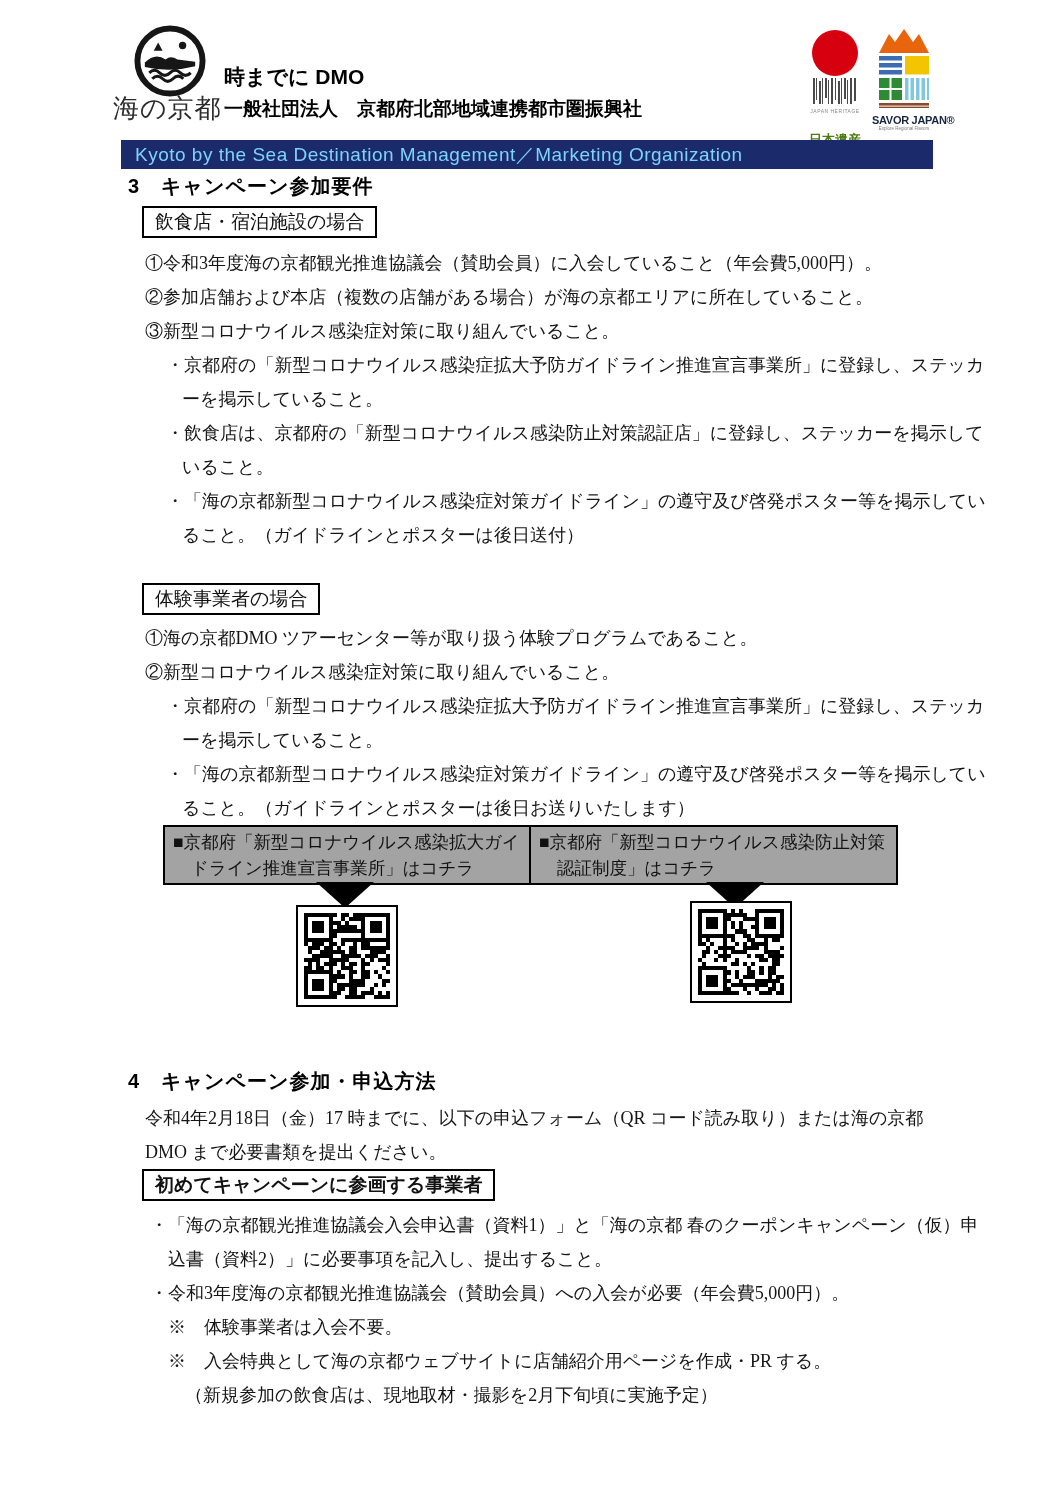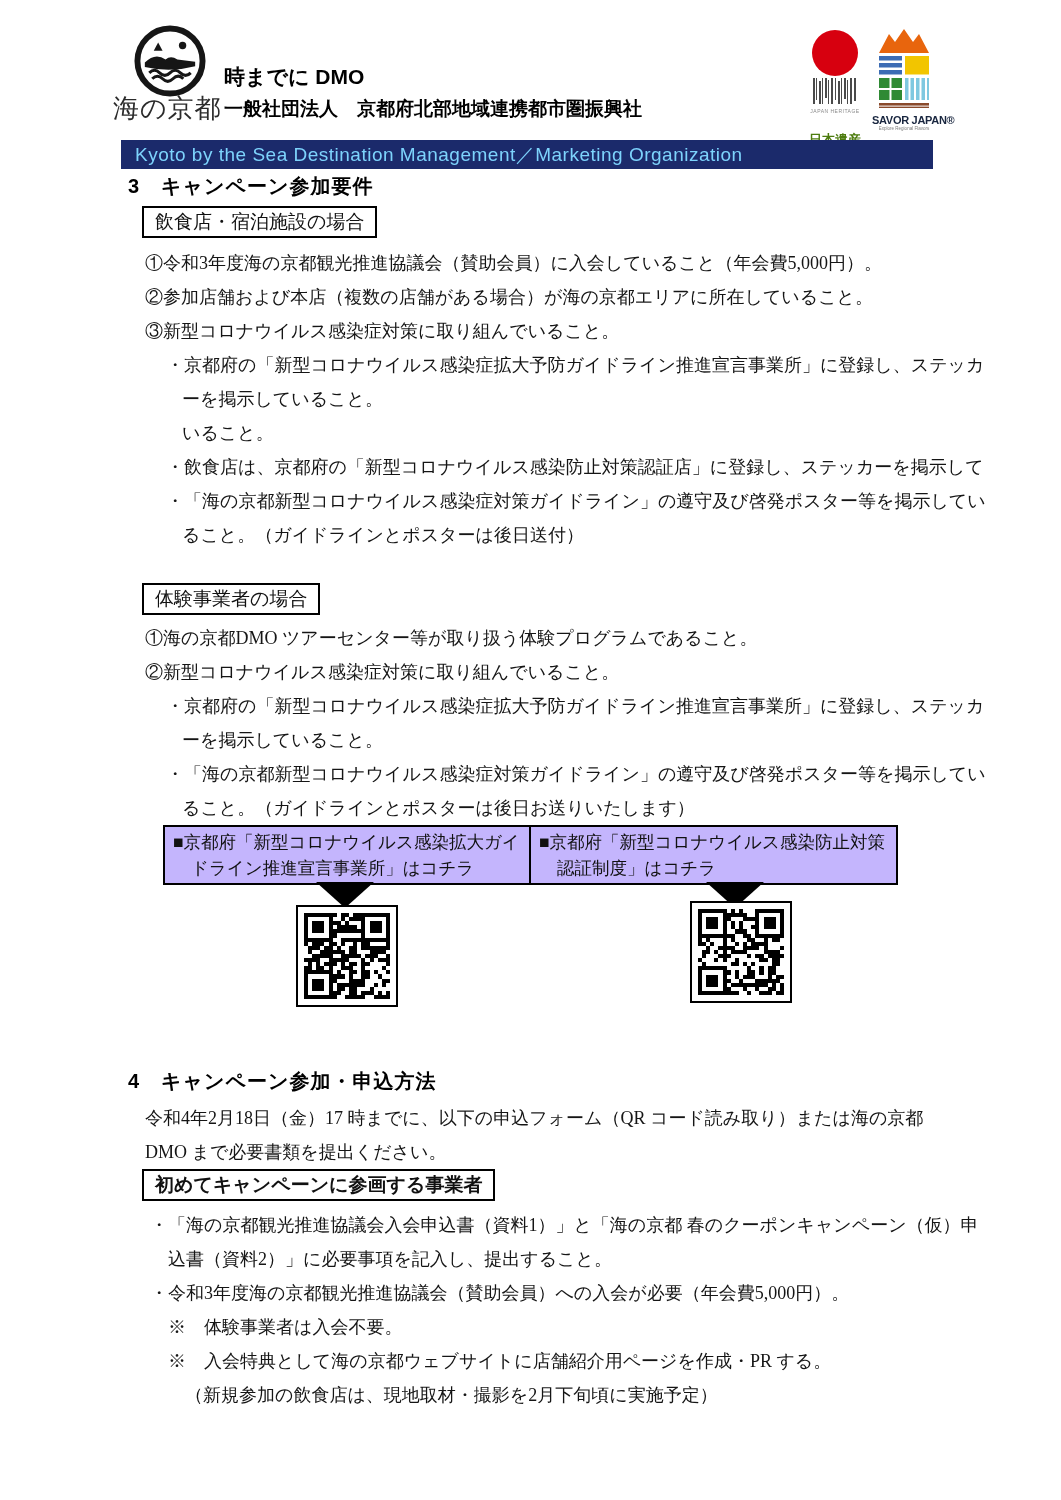--- a/index.html
+++ b/index.html
@@ -40,21 +40,21 @@
   .ml-bul{ margin-left:166px; }
   .ml-cont{ margin-left:182px; }
   .ml-para{ margin-left:145px; }
   .ml-bul4{ margin-left:150px; }
   .ml-cont4{ margin-left:168px; }
   .ml-note{ margin-left:168px; }
   .ml-note3{ margin-left:185px; }
 
   
   .callouts{ position:relative; height:190px; }
-  .callout-box{ position:absolute; top:0; border:2px solid #000; background:#c4b5fd; padding:2px 8px; }
+  .callout-box{ position:absolute; top:0; border:2px solid #000; background:#a3a3a3; padding:2px 8px; }
   .callout-box .cl{ font:17.5px/26px "Liberation Serif","DejaVu Serif",serif; color:#111; white-space:nowrap; }
   .callout-box .cl2{ margin-left:18px; }
   .co-left{ left:163px; width:372px; }
   .co-right{ left:529px; width:369px; }
   .tri{ position:absolute; top:57px; width:0; height:0;
     border-left:29px solid transparent; border-right:29px solid transparent; border-top:26px solid #000; }
   .tri-left{ left:316px; }
   .tri-right{ left:706px; }
   .qrbox{ position:absolute; top:80px; width:102px; height:102px; border:2px solid #000; background:#fff; padding:6px; }
   .qr-left{ left:296px; }
@@ -134,22 +134,22 @@
 
     <div class="sec-heading">3　キャンペーン参加要件</div>
 
     <div class="box-wrap gap8"><span class="boxed-label">飲食店・宿泊施設の場合</span></div>
 
     <div class="line ml-num gap8">①令和3年度海の京都観光推進協議会（賛助会員）に入会していること（年会費5,000円）。</div>
     <div class="line ml-num">②参加店舗および本店（複数の店舗がある場合）が海の京都エリアに所在していること。</div>
     <div class="line ml-num">③新型コロナウイルス感染症対策に取り組んでいること。</div>
     <div class="line ml-bul">・京都府の「新型コロナウイルス感染症拡大予防ガイドライン推進宣言事業所」に登録し、ステッカ</div>
     <div class="line ml-cont">ーを掲示していること。</div>
+    <div class="line ml-bul">・飲食店は、京都府の「新型コロナウイルス感染防止対策認証店」に登録し、ステッカーを掲示して</div>
     <div class="line ml-cont">いること。</div>
-    <div class="line ml-bul">・飲食店は、京都府の「新型コロナウイルス感染防止対策認証店」に登録し、ステッカーを掲示して</div>
     <div class="line ml-bul">・「海の京都新型コロナウイルス感染症対策ガイドライン」の遵守及び啓発ポスター等を掲示してい</div>
     <div class="line ml-cont">ること。（ガイドラインとポスターは後日送付）</div>
 
     <div class="box-wrap gap31"><span class="boxed-label">体験事業者の場合</span></div>
 
     <div class="line ml-num gap6">①海の京都DMO ツアーセンター等が取り扱う体験プログラムであること。</div>
     <div class="line ml-num">②新型コロナウイルス感染症対策に取り組んでいること。</div>
     <div class="line ml-bul">・京都府の「新型コロナウイルス感染症拡大予防ガイドライン推進宣言事業所」に登録し、ステッカ</div>
     <div class="line ml-cont">ーを掲示していること。</div>
     <div class="line ml-bul">・「海の京都新型コロナウイルス感染症対策ガイドライン」の遵守及び啓発ポスター等を掲示してい</div>

